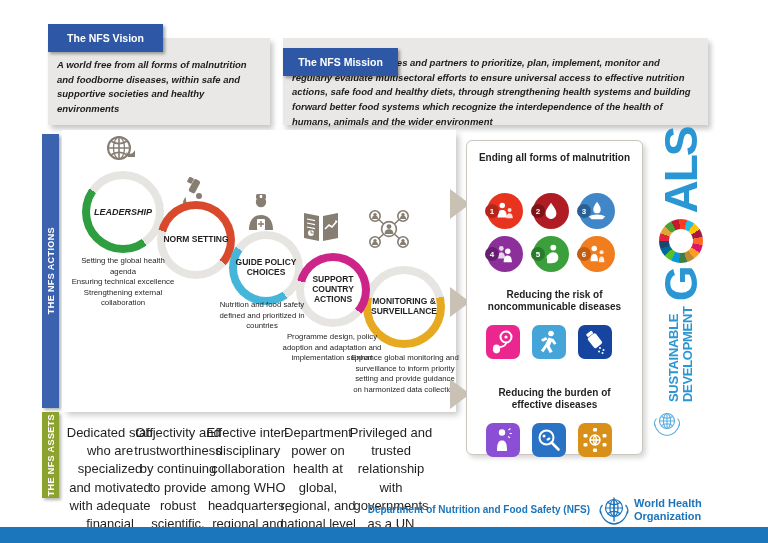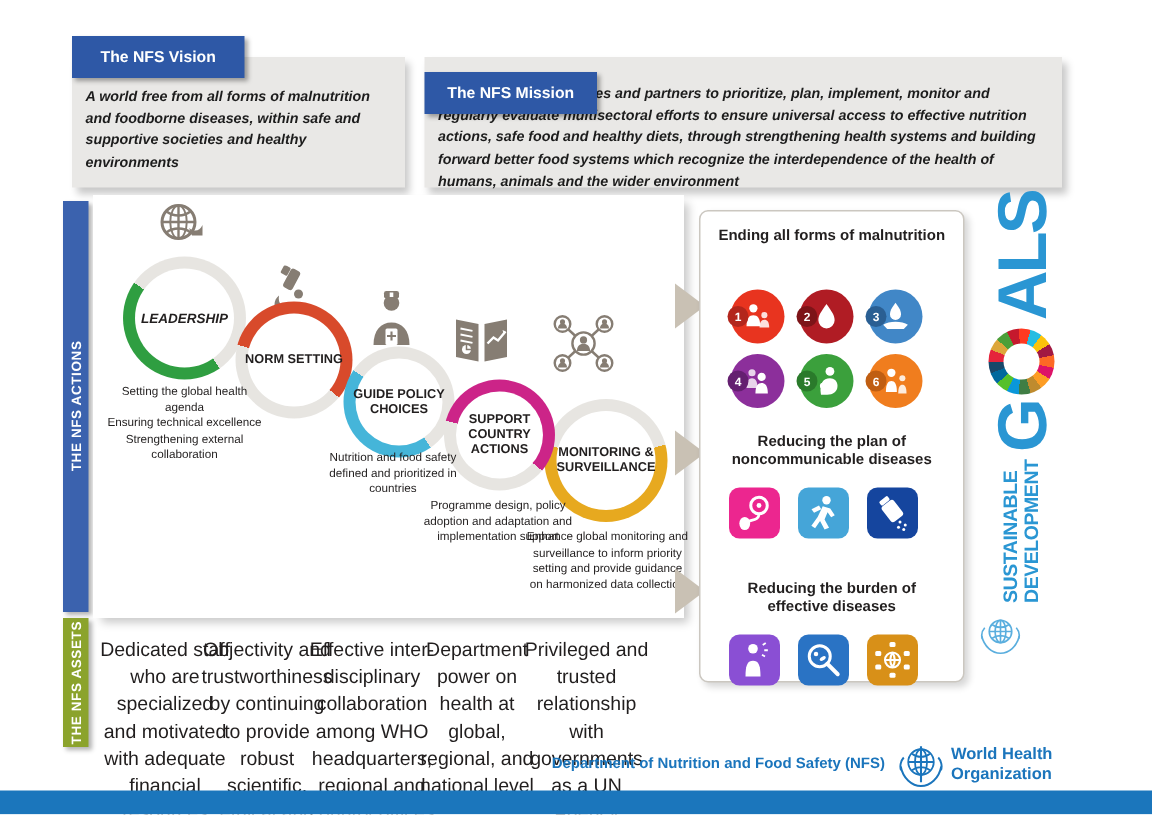--- a/index.html
+++ b/index.html
@@ -250,21 +250,21 @@
   <div class="asset a2">Objectivity and trustworthiness by continuing to provide robust scientific, ethical and independent processes</div>
   <div class="asset a4">Department power on health at global, regional, and national level</div>
   <div class="asset a5">Privileged and trusted relationship with governments as a UN Agency specialized in health</div>
 
   <div class="chevron ch1"></div>
   <div class="chevron ch2"></div>
   <div class="chevron ch3"></div>
 
   <div class="outcome-panel"></div>
   <div class="outcome-title t1">Ending all forms of malnutrition</div>
-  <div class="outcome-title t2">Reducing the plan of noncommunicable diseases</div>
+  <div class="outcome-title t2">Reducing the risk of noncommunicable diseases</div>
   <div class="outcome-title t3">Reducing the burden of effective diseases</div>
 
   <div class="nut-circle n1">
     <span class="nut-badge">1</span>
     <svg width="22" height="22" viewBox="0 0 24 24" fill="#fff">
         <circle cx="9" cy="6" r="3"></circle>
         <path d="M4 19c0-6 2-8 5-8s5 2 5 8z"></path>
         <circle cx="17" cy="11" r="2.2" opacity=".85"></circle>
         <path d="M13.5 20c0-4 1.4-5.6 3.5-5.6s3.5 1.6 3.5 5.6z" opacity=".85"></path>
       </svg>

